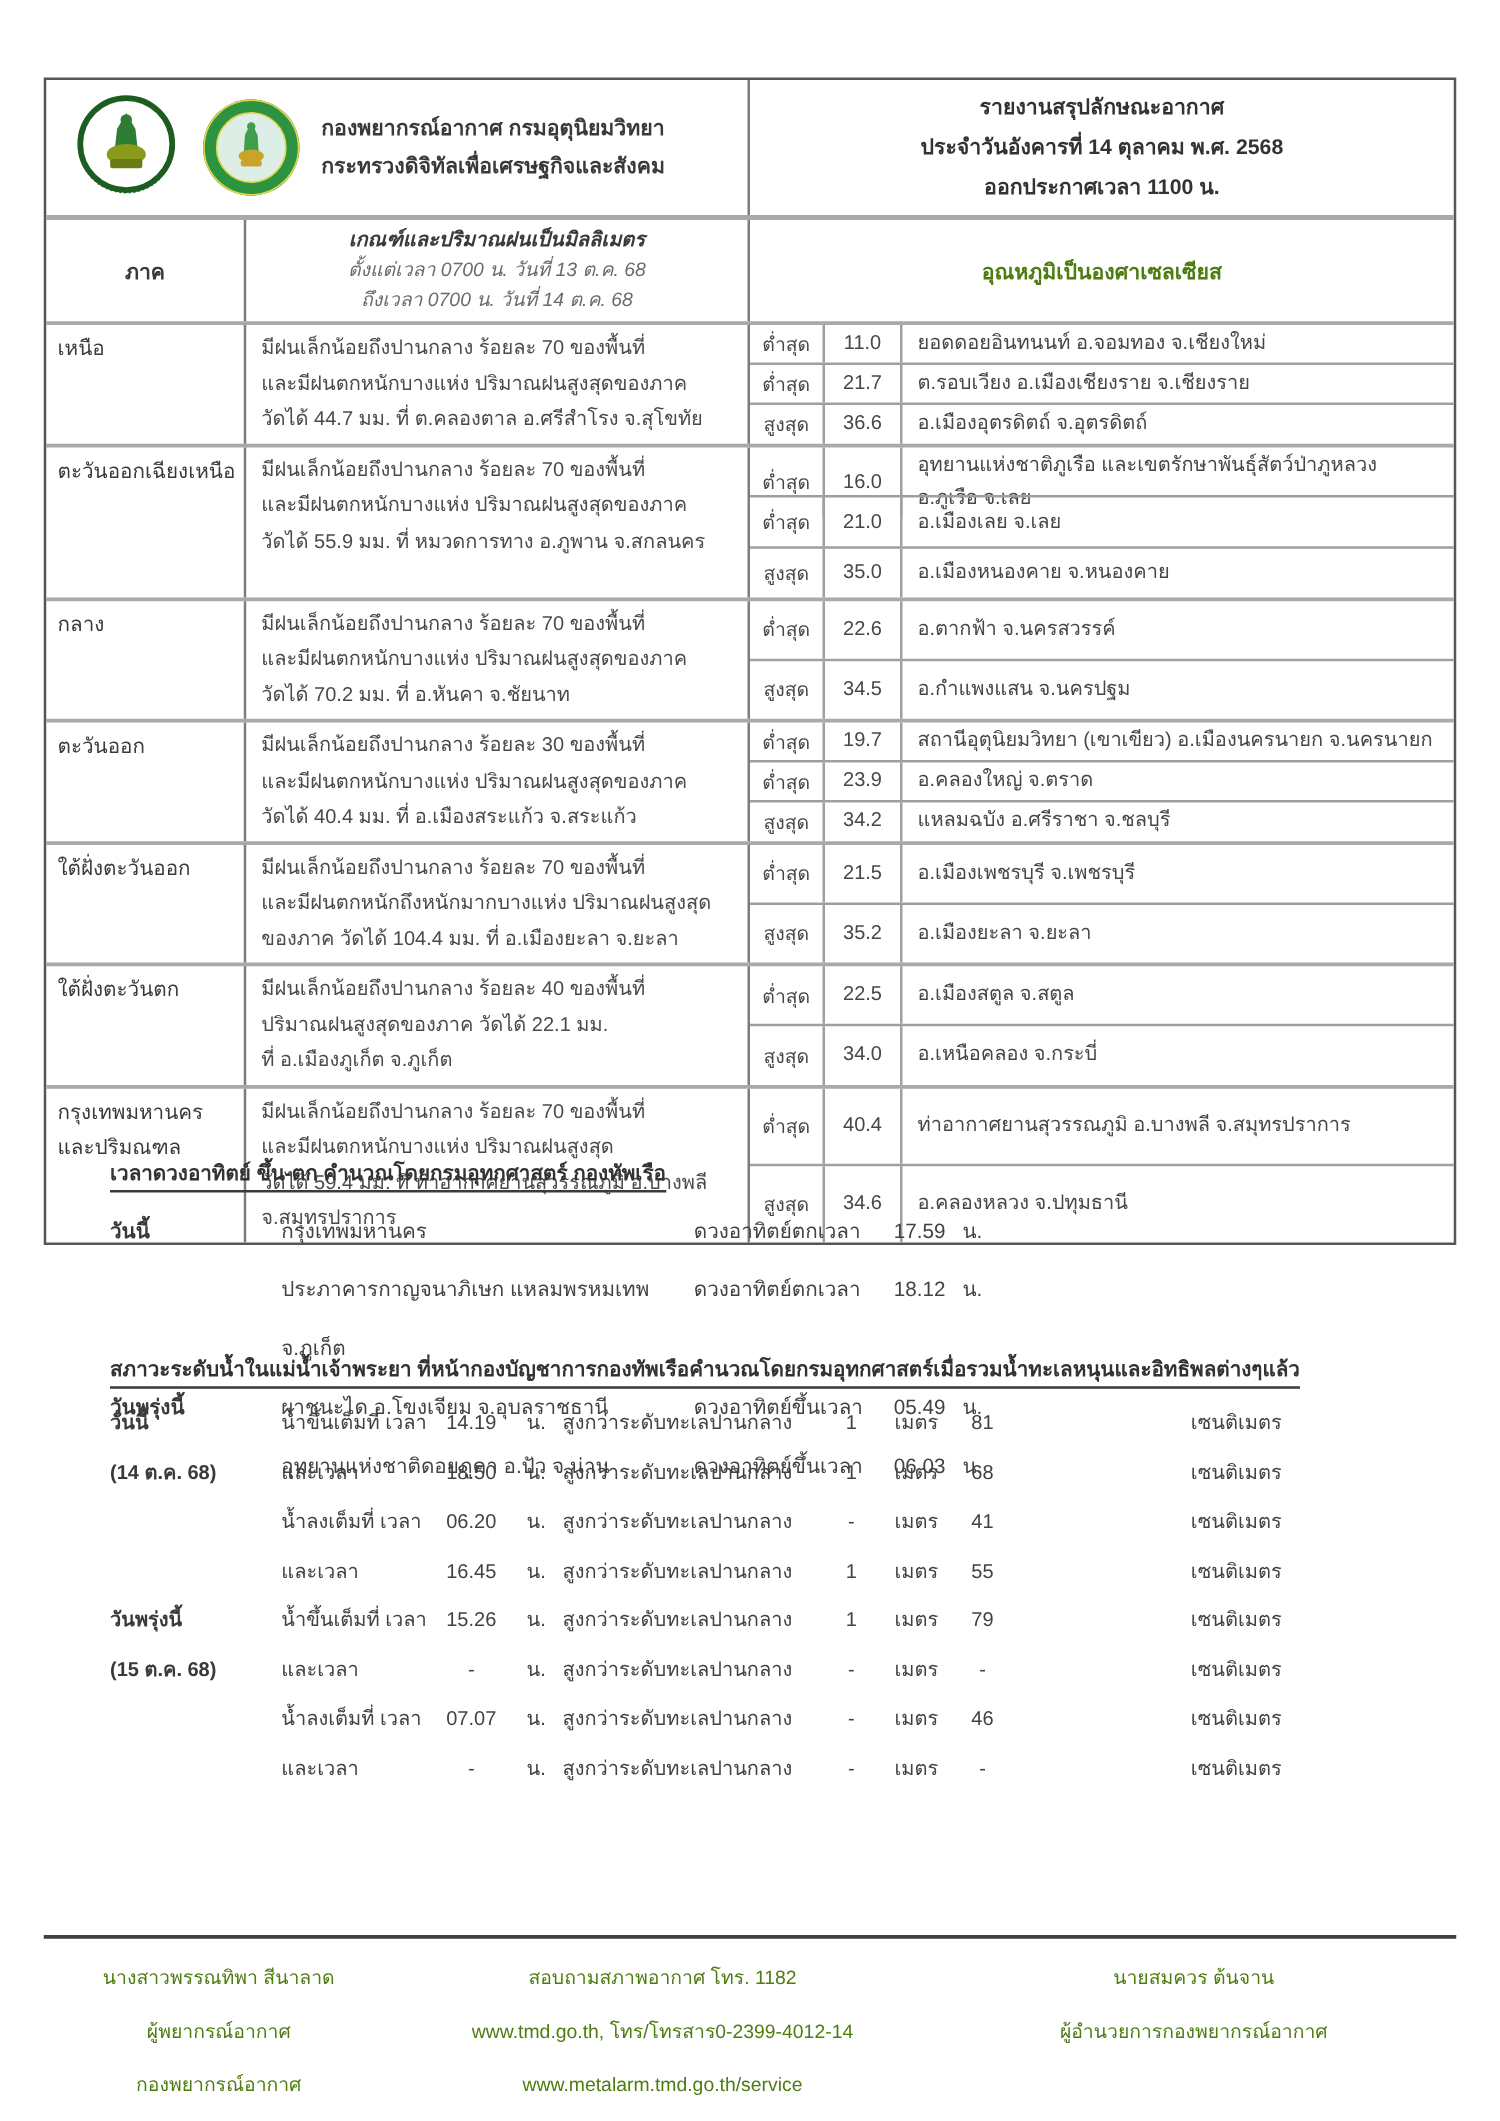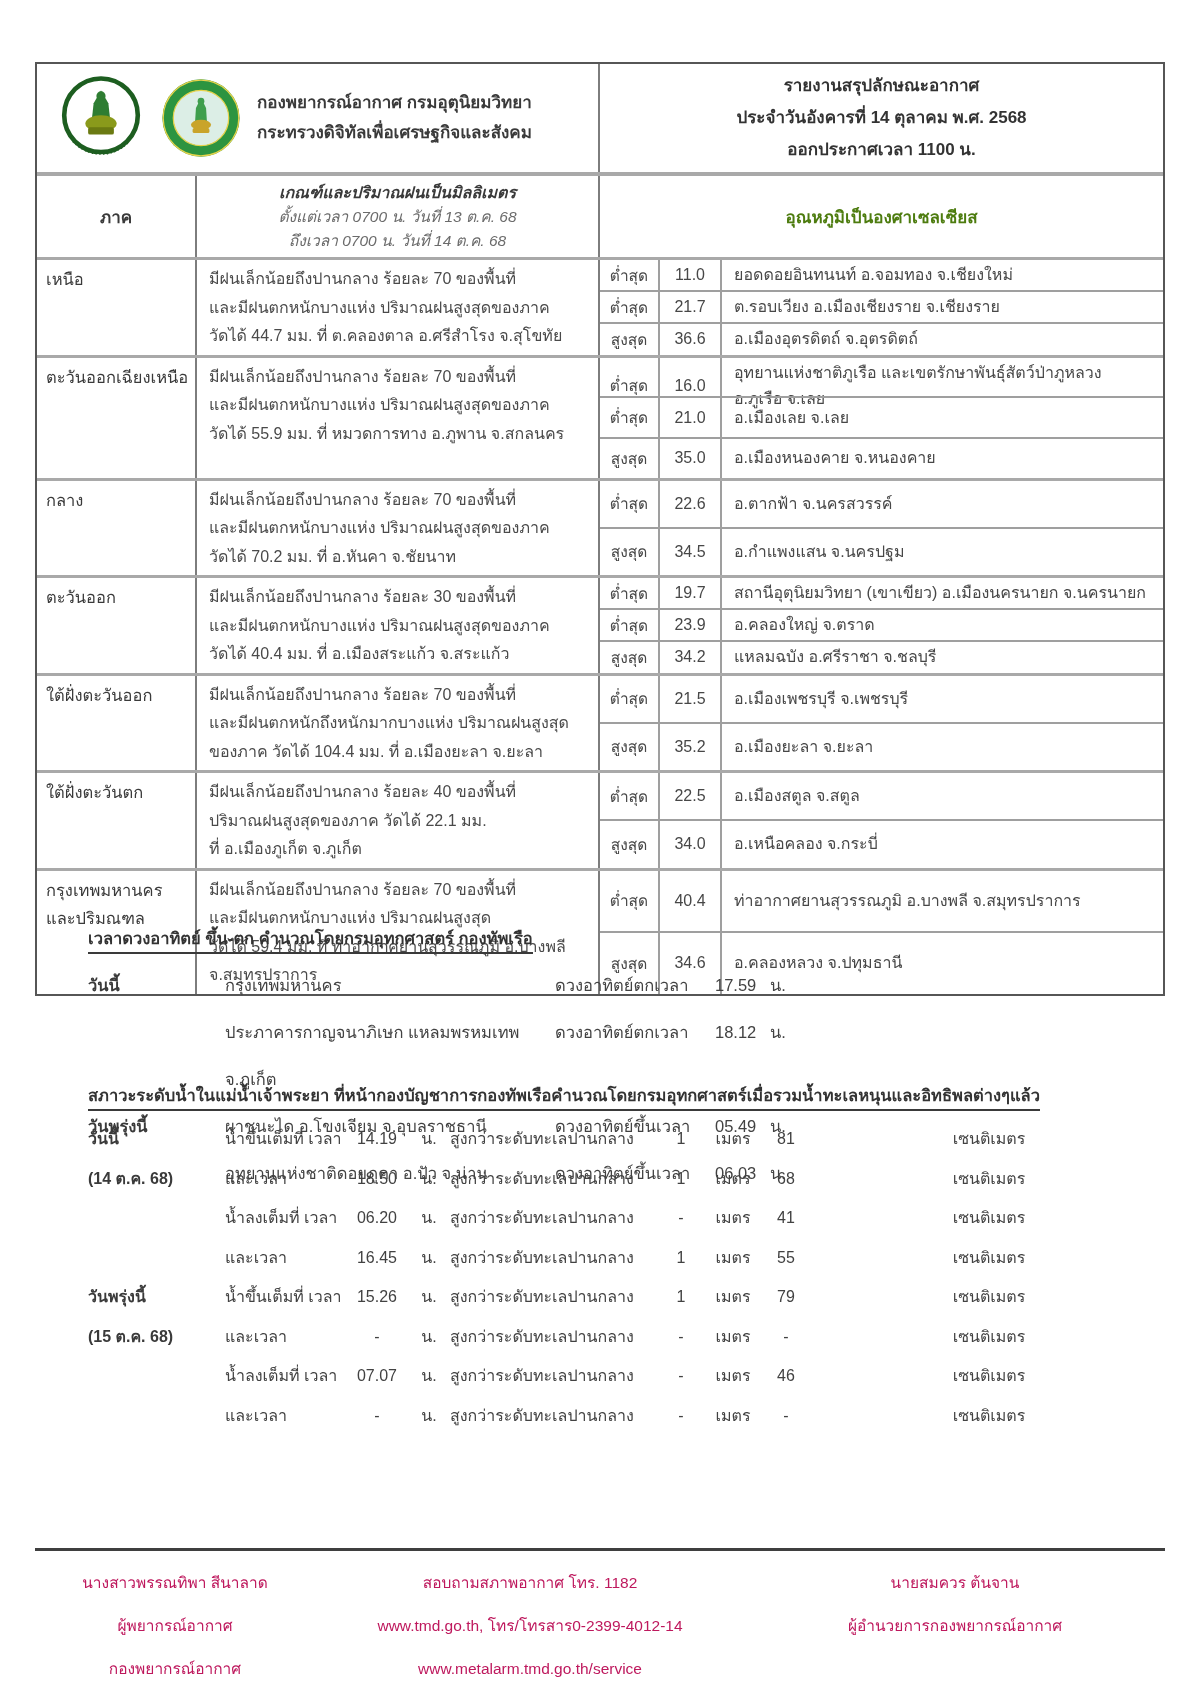--- a/index.html
+++ b/index.html
@@ -135,21 +135,21 @@
   
   .footer{position:absolute;left:35px;top:1548px;width:1130px;}
   .footer-line{border-top:3px solid #3f3f3f;margin-bottom:10px;}
   .footer-cols{
     display:grid;
     grid-template-columns:280px 430px 1fr;
   }
   .footer-col{display:flex;flex-direction:column;}
   .footer-col div{
     text-align:center;
-    font-size:15.5px;color:#be185d;
+    font-size:15.5px;color:#4d7c0f;
     line-height:43px;
   }
 </style>
 </head>
 <body>
 
 <div class="page">
 
   <div class="doc-table">
 

